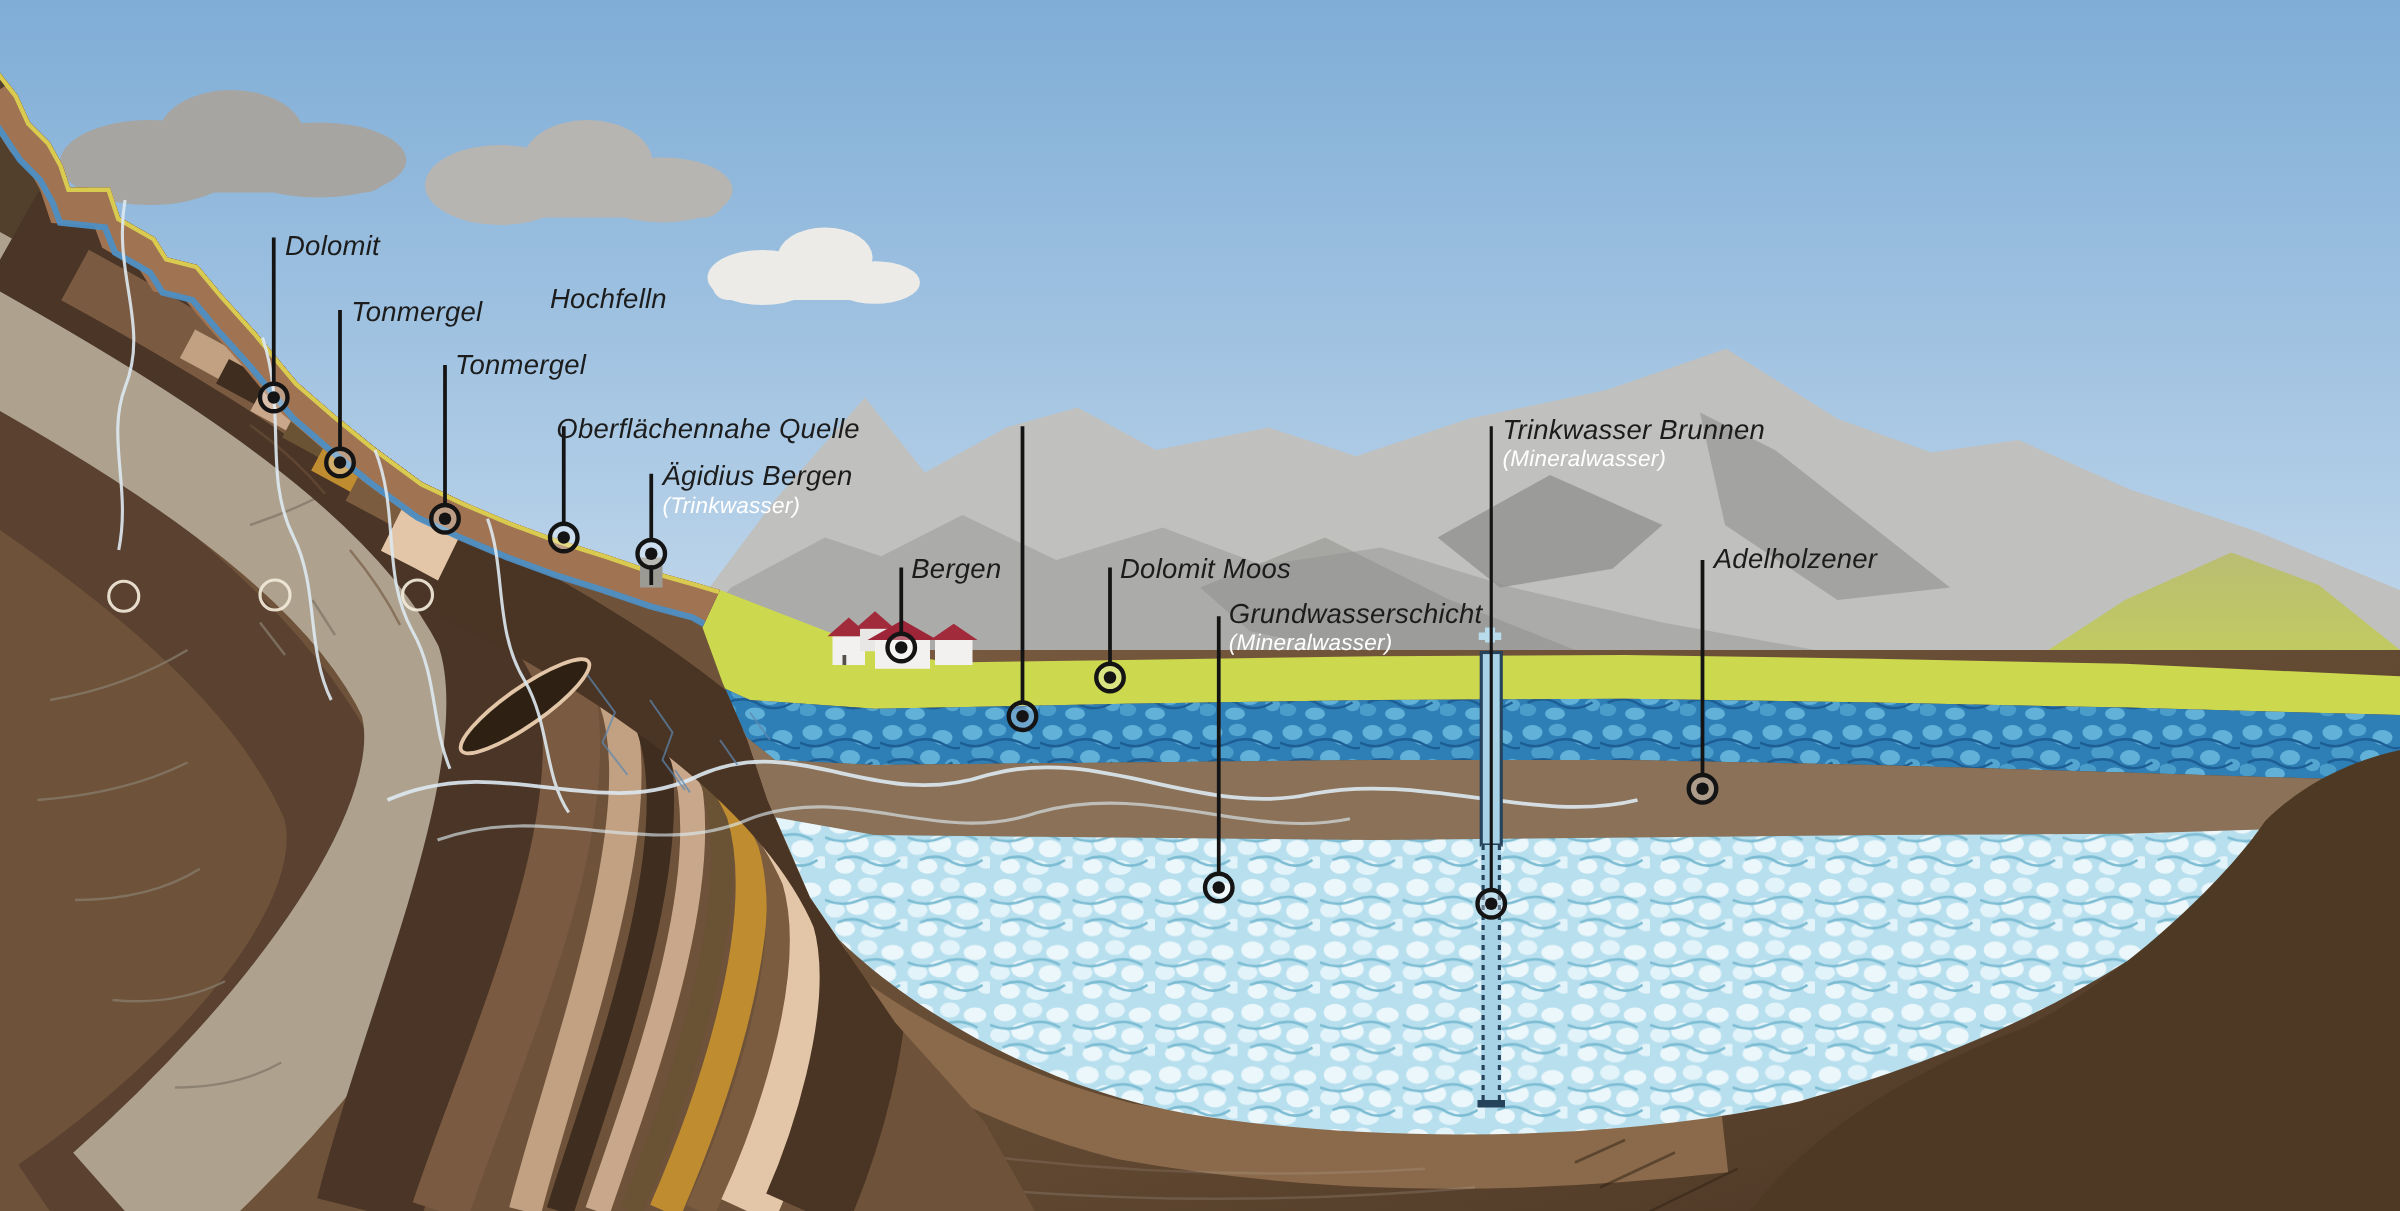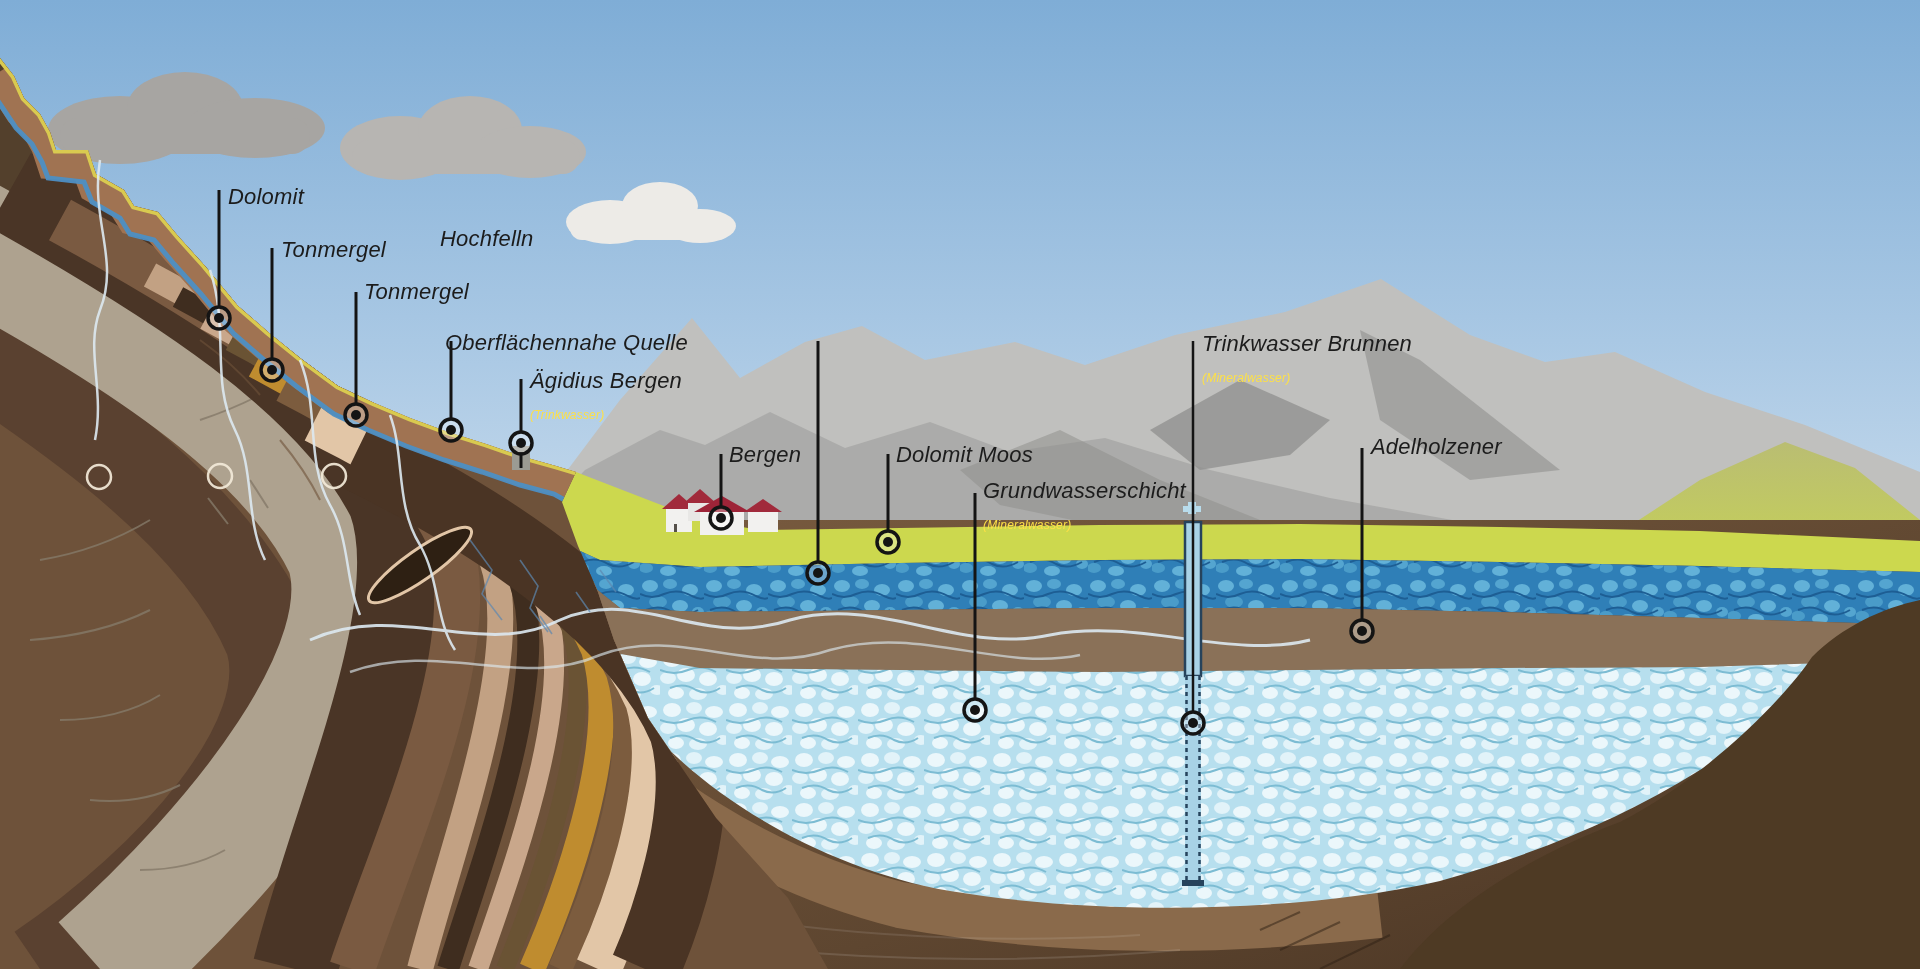--- a/index.html
+++ b/index.html
@@ -1,21 +1,21 @@
 <!DOCTYPE html>
 <html><head>
 <meta charset="utf-8">
 <style>
   html,body{margin:0;padding:0;background:#222;}
   #stage{position:relative;width:1920px;height:969px;overflow:hidden;
          font-family:"Liberation Sans","DejaVu Sans",sans-serif;}
   #scene{position:absolute;inset:0;}
   .lbl{position:absolute;color:#1c1c1c;font-size:22px;line-height:1.05;
        white-space:nowrap;letter-spacing:.2px;font-style:italic;}
-  .lbl .sub{display:block;font-size:12px;color:#fde047;margin-top:17px;letter-spacing:.2px;}
+  .lbl .sub{display:block;font-size:18px;color:#ffffff;margin-top:3px;letter-spacing:.2px;}
 </style>
 </head>
 <body>
 
 <div id="stage">
 
 <svg id="scene" width="1920" height="969" viewBox="0 0 1920 969">
   <defs>
     <linearGradient id="sky" x1="0" y1="0" x2="0" y2="1">
       <stop offset="0" stop-color="#7fadd6"></stop>

